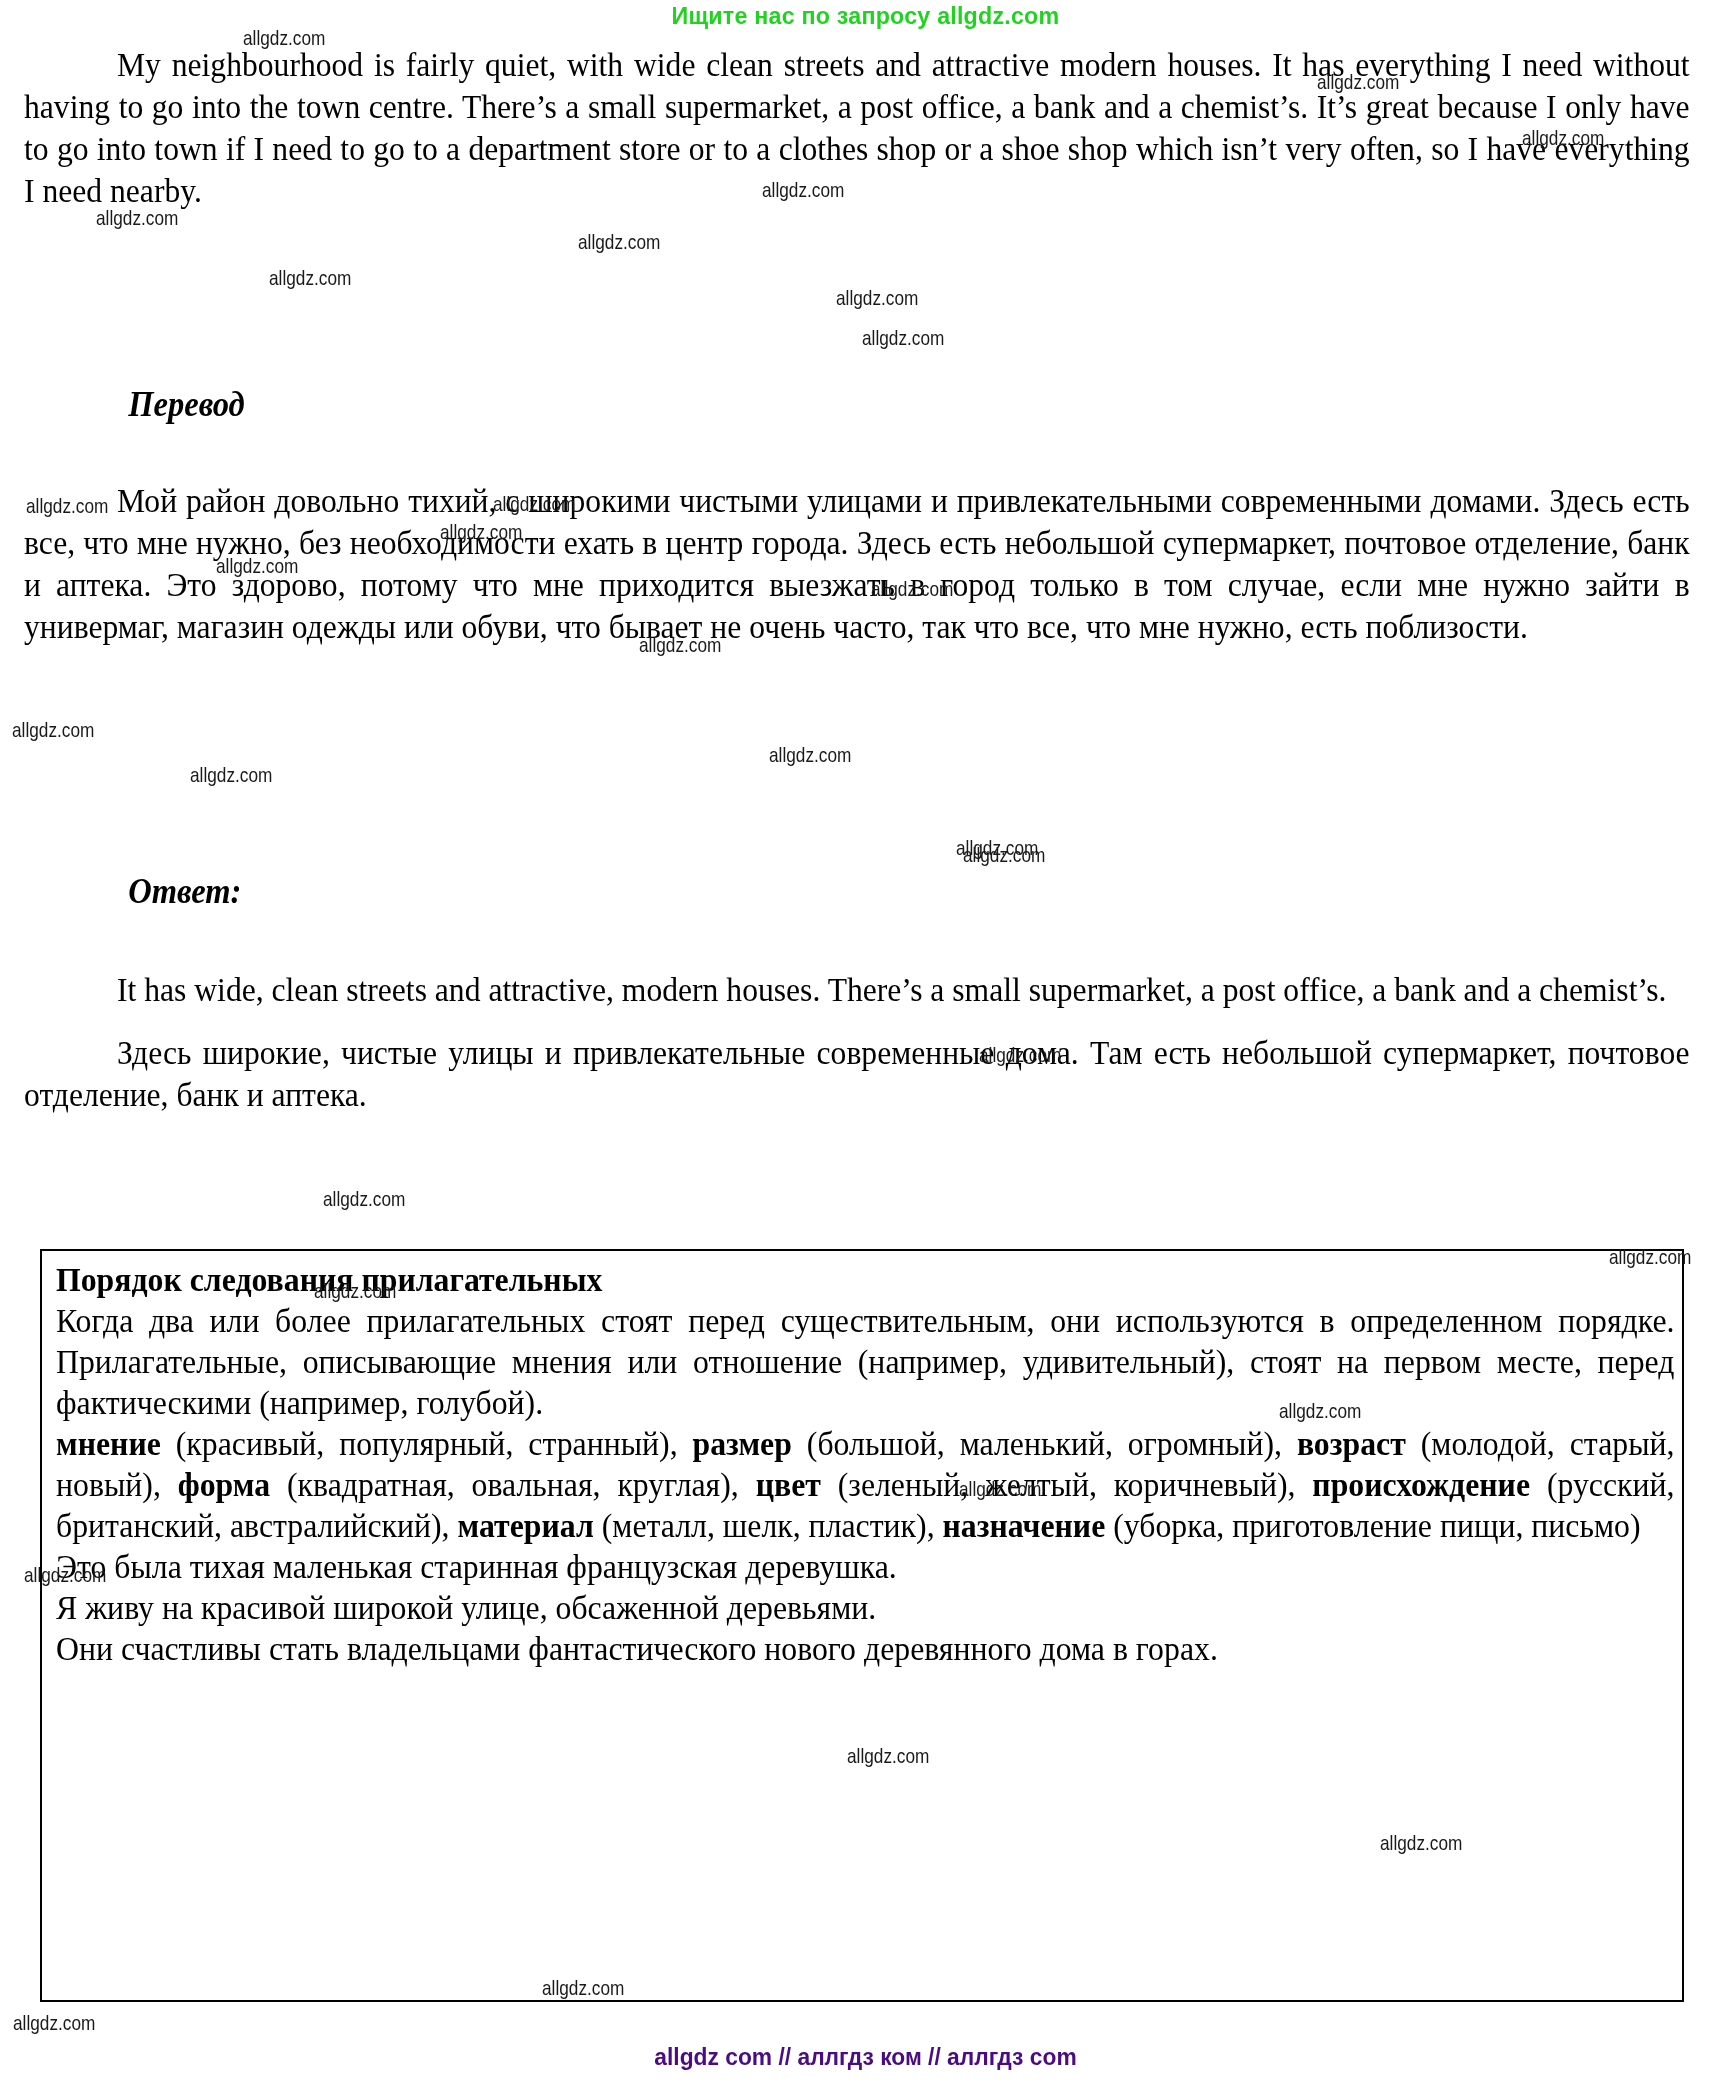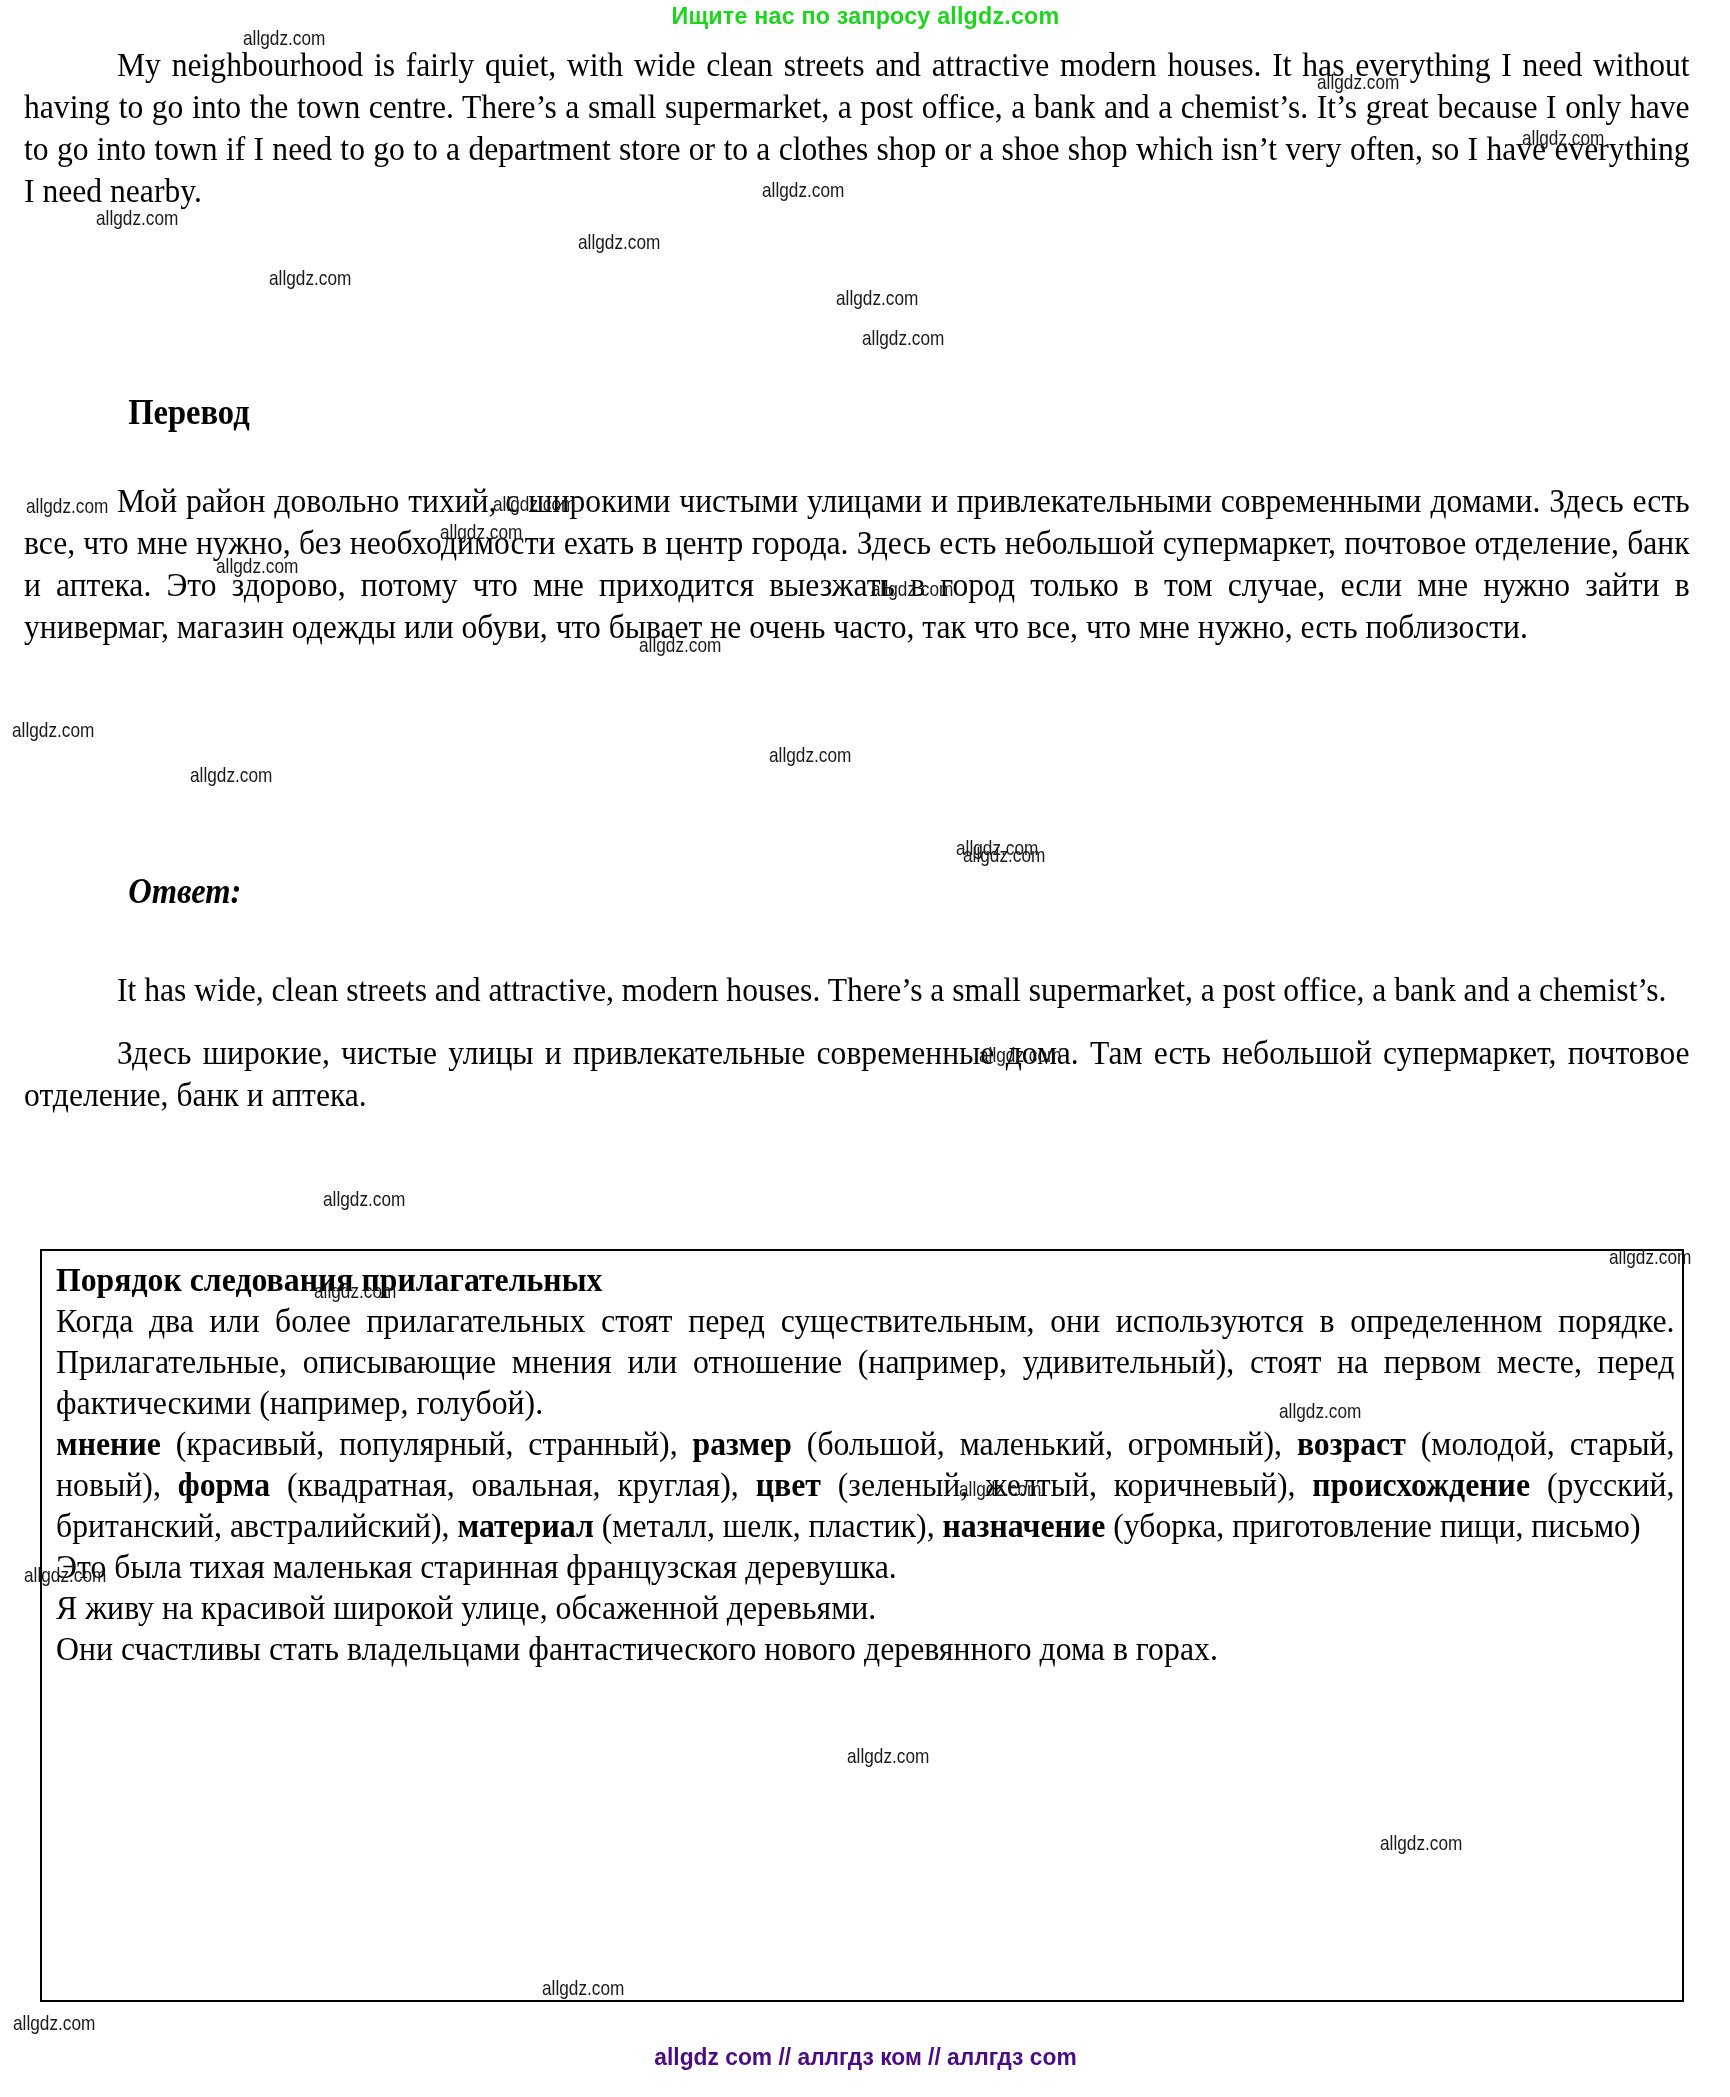--- a/index.html
+++ b/index.html
@@ -135,21 +135,21 @@
 <body>
 
 <div class="page">
 
   <div class="banner">Ищите нас по запросу allgdz.com</div>
 
   <div class="col" style="top:44px;">
     <p class="body">My neighbourhood is fairly quiet, with wide clean streets and attractive modern houses. It has everything I need without having to go into the town centre. There’s a small supermarket, a post office, a bank and a chemist’s. It’s great because I only have to go into town if I need to go to a department store or to a clothes shop or a shoe shop which isn’t very often, so I have everything I need nearby.</p>
   </div>
 
-  <div class="col" style="top:392px;">
+  <div class="col" style="top:384px;font-style:italic;">
     <h2 class="sec">Перевод</h2>
   </div>
 
   <div class="col" style="top:480px;">
     <p class="body">Мой район довольно тихий, с широкими чистыми улицами и привлекательными современными домами. Здесь есть все, что мне нужно, без необходимости ехать в центр города. Здесь есть небольшой супермаркет, почтовое отделение, банк и аптека. Это здорово, потому что мне приходится выезжать в город только в том случае, если мне нужно зайти в универмаг, магазин одежды или обуви, что бывает не очень часто, так что все, что мне нужно, есть поблизости.</p>
   </div>
 
   <div class="col" style="top:871px;font-style:italic;">
     <h2 class="sec">Ответ:</h2>
   </div>

